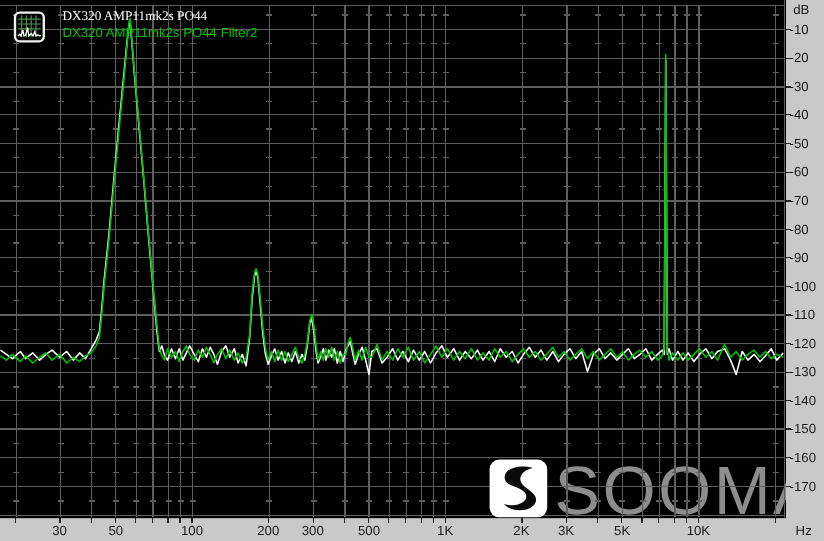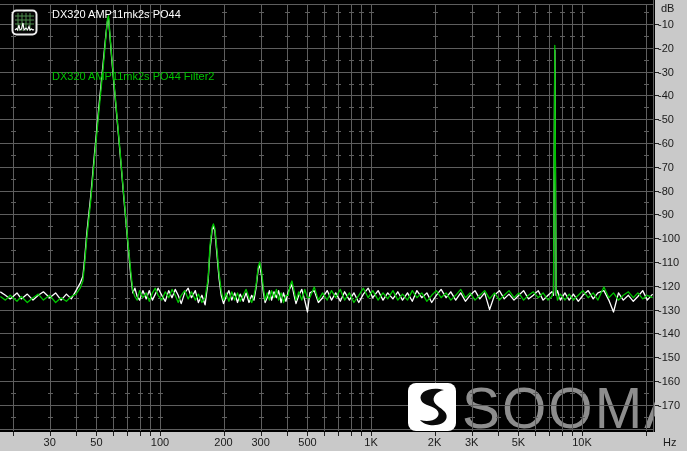--- a/index.html
+++ b/index.html
@@ -699,17 +699,17 @@
           <line x1="19" y1="4" x2="19" y2="22"></line>
         <line x1="4" y1="7" x2="23" y2="7"></line>
           <line x1="4" y1="11" x2="23" y2="11"></line>
         <line x1="4" y1="15" x2="23" y2="15"></line>
       </g>
       <polyline points="4,21 5.5,19.5 6.5,21 8,16 9,21 10.5,20 12,14 13,21 15,19 16.5,21 18,17.5 19,21 20.5,20 22,21 23,20.5" fill="none" stroke="#ffffff" stroke-width="1.1"></polyline>
     </svg>
   </div>
 
   <div class="legend" id="legend">
-      <span class="legend-item" style="color: rgb(255, 255, 255);">DX320 AMP11mk2s PO44</span>
-      <span class="legend-item" style="color: rgb(0, 196, 0); margin-top: 48px;">DX320 AMP11mk2s PO44 Filter2</span>
+      <span class="legend-item" style="color: rgb(255, 255, 255); font-family: Liberation Serif, serif;">DX320 AMP11mk2s PO44</span>
+      <span class="legend-item" style="color: rgb(0, 196, 0);">DX320 AMP11mk2s PO44 Filter2</span>
     </div>
 
 </div>
 
 </body></html>

